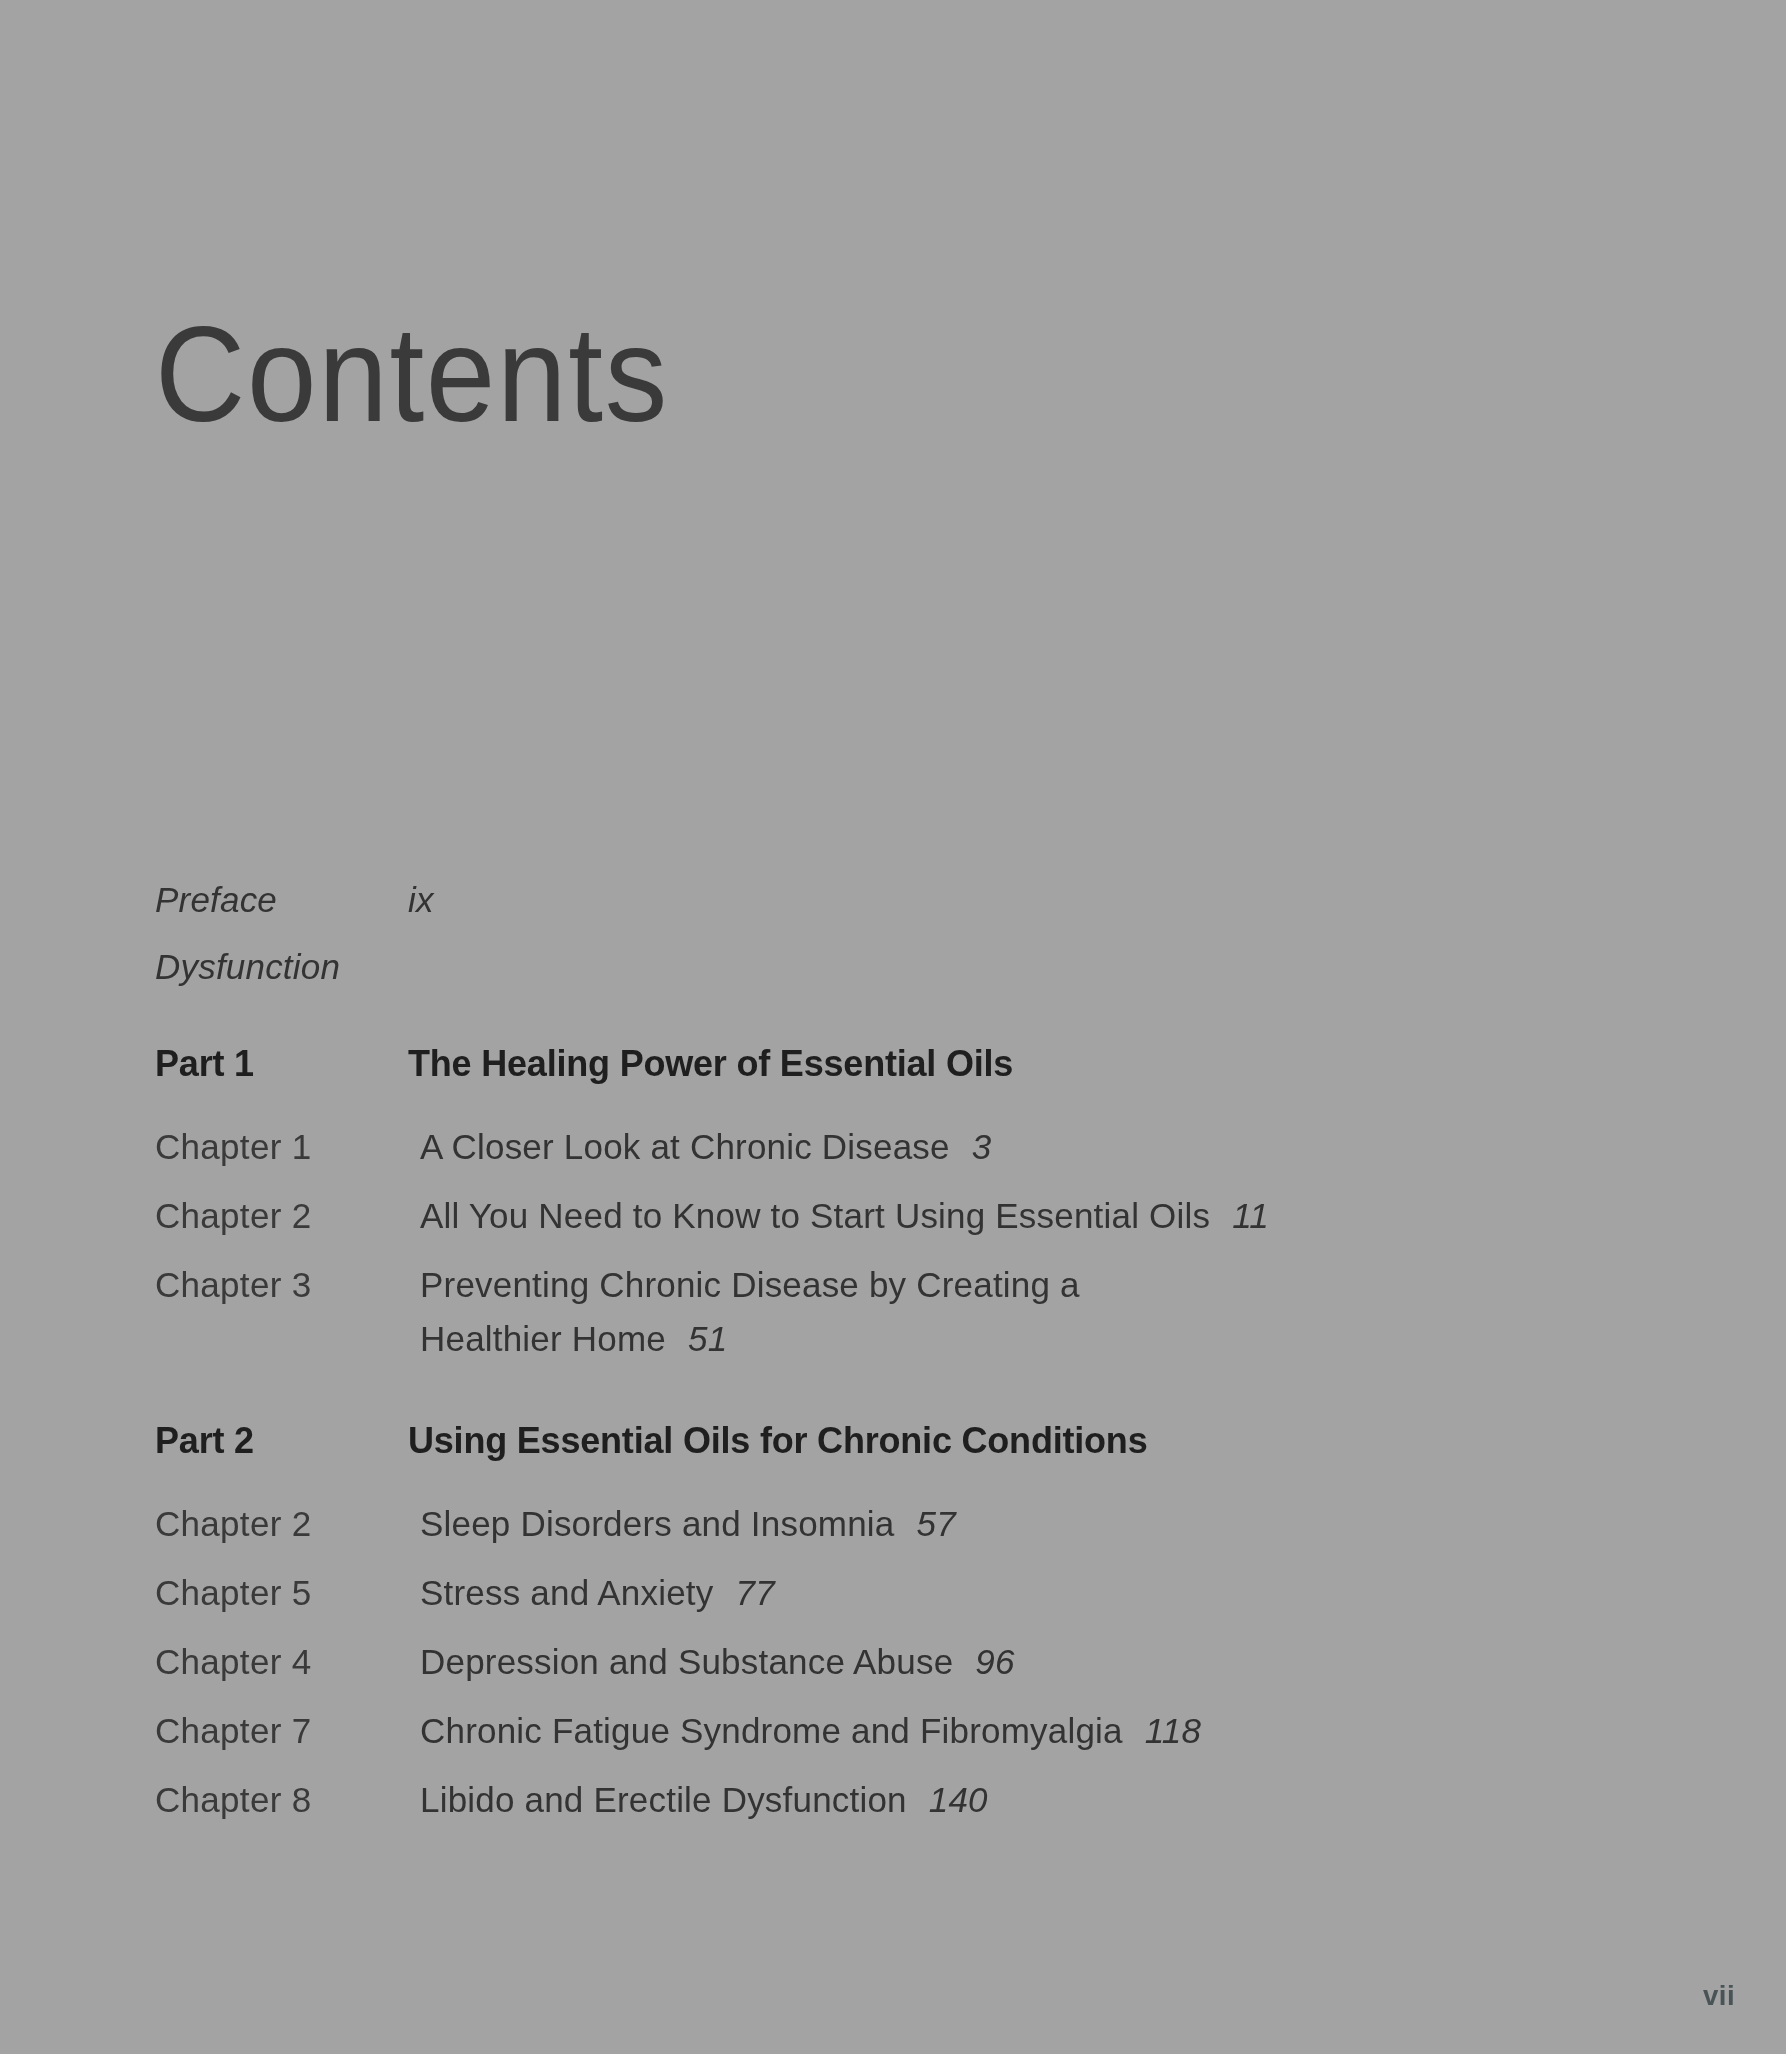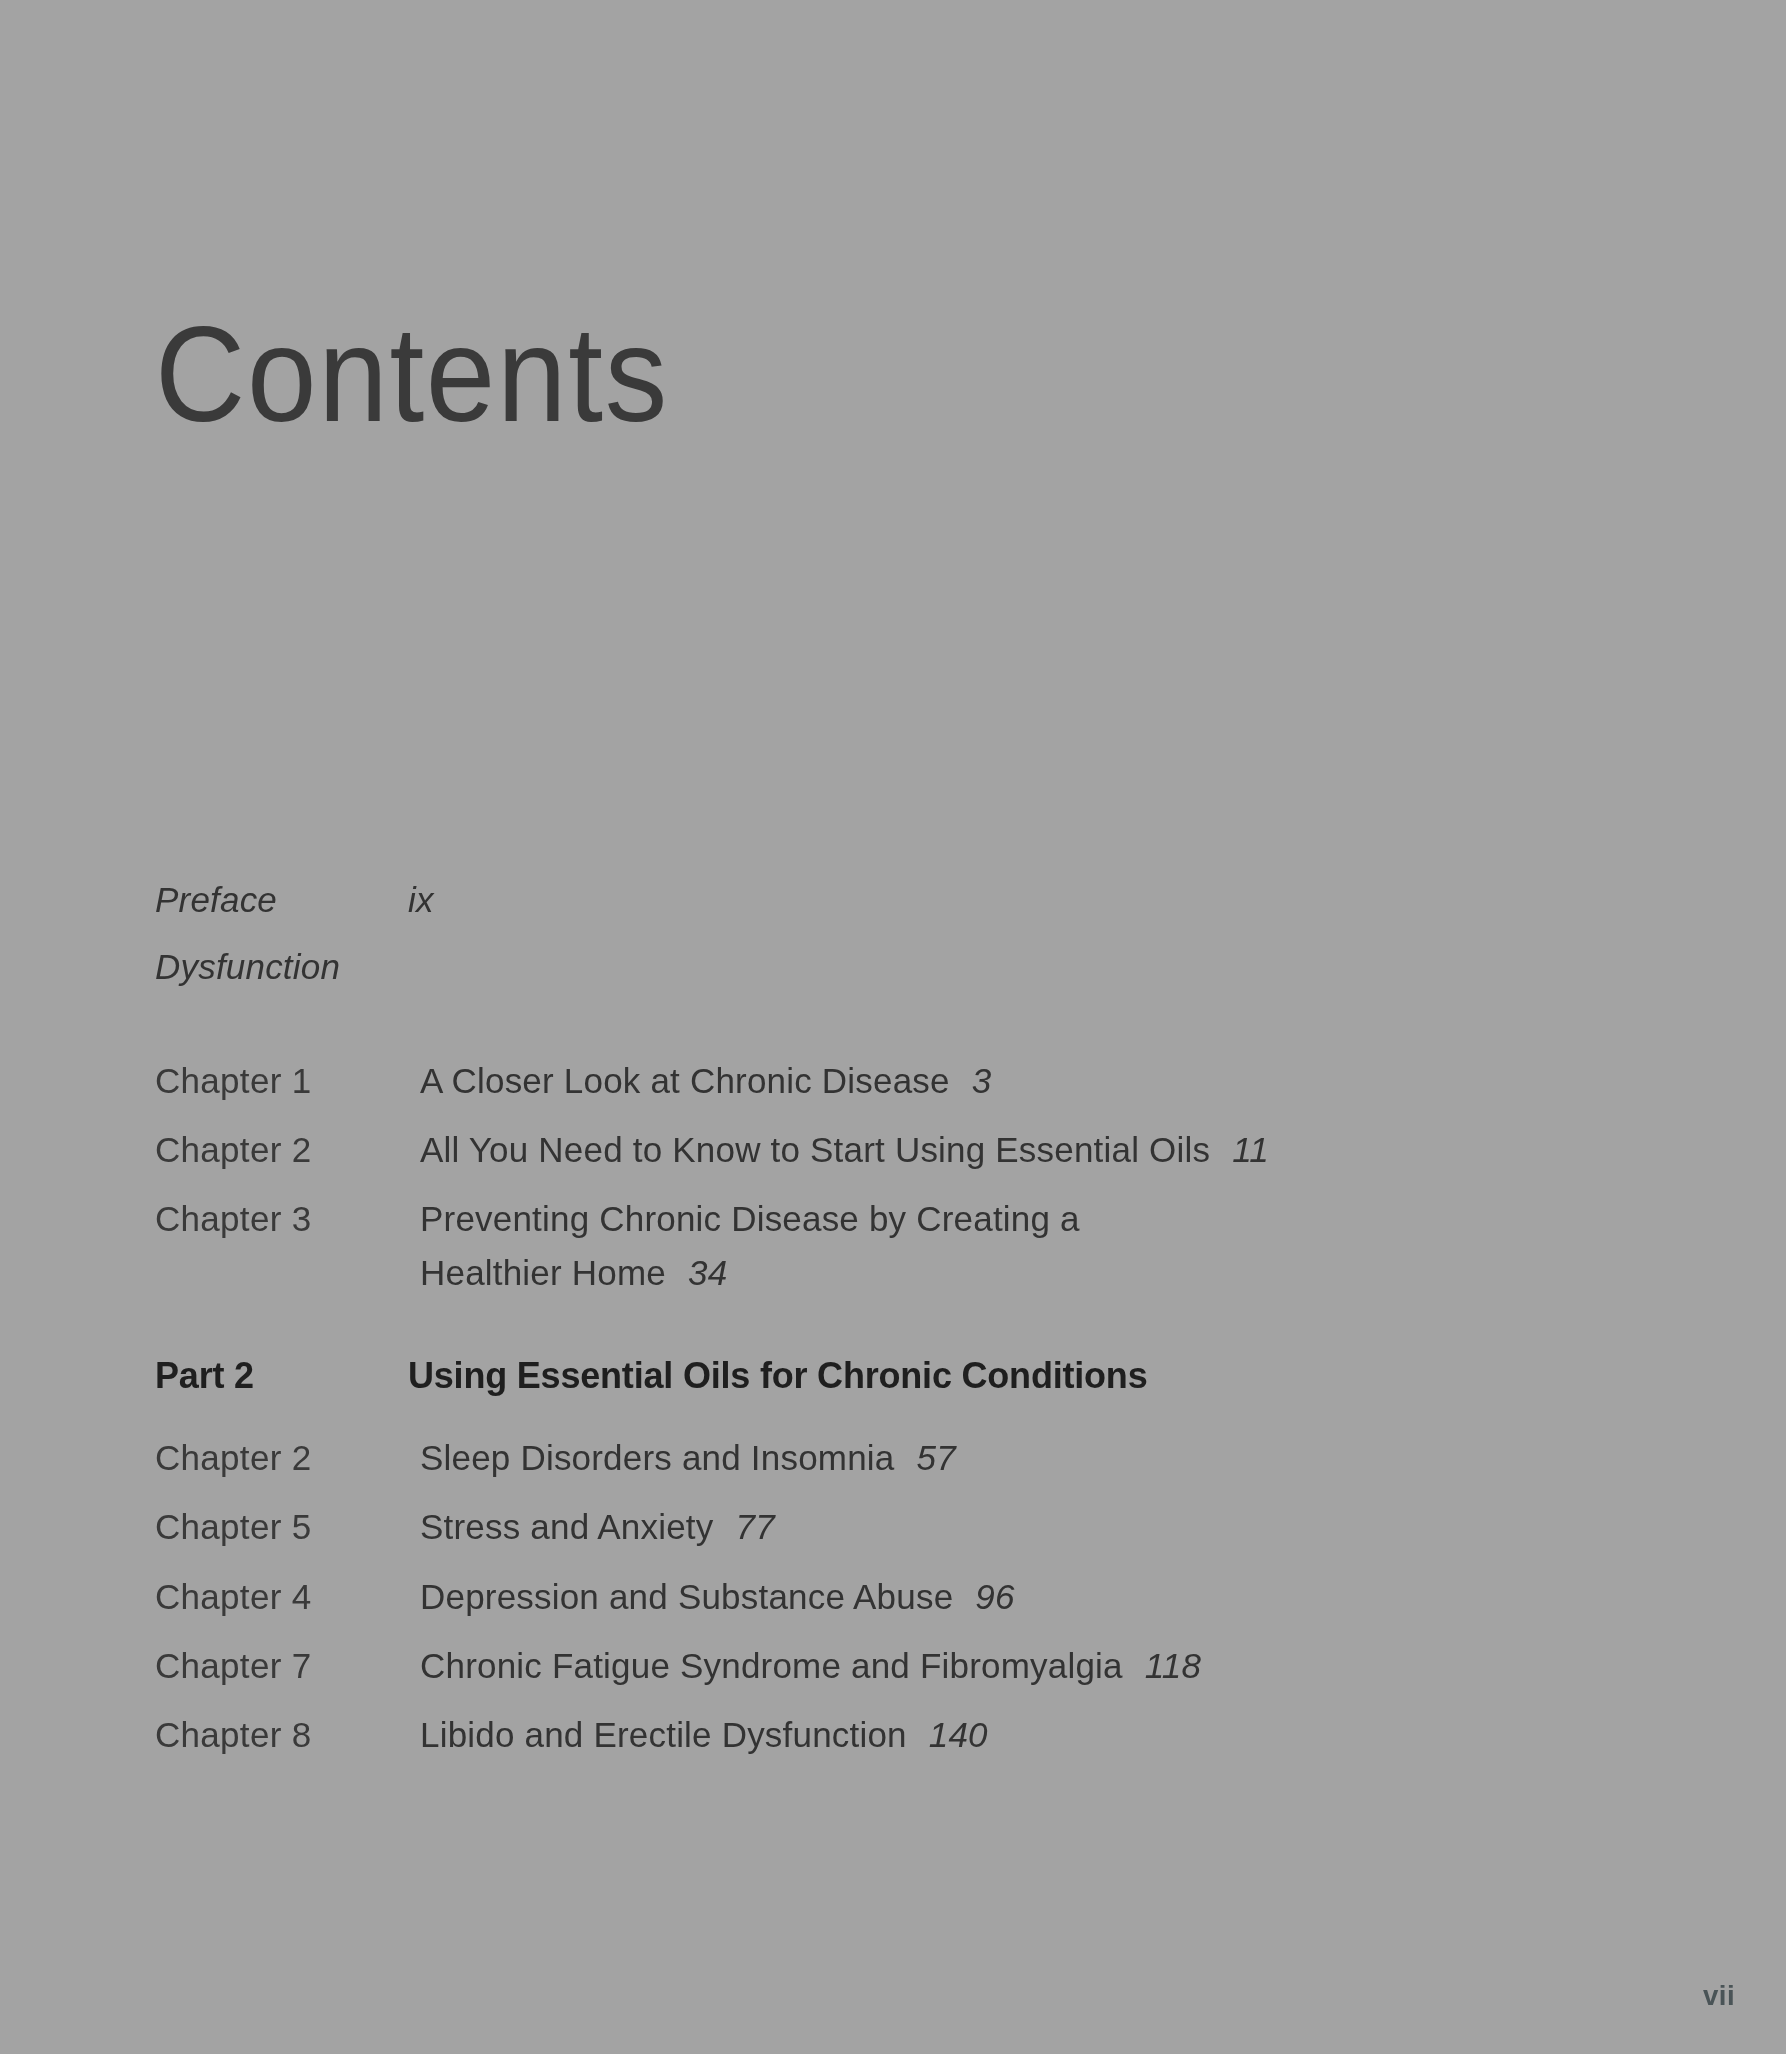--- a/index.html
+++ b/index.html
@@ -156,37 +156,41 @@
           <div class="col-left">Preface</div>
           <div class="col-right">ix</div>
         </div>
         <div class="row">
           <div class="col-left">Dysfunction</div>
         </div>
       </div>
 
     <div class="parts">
         <div class="part-group">
+          <div class="row part-header">
+            <div class="col-left">Part 1</div>
+            <div class="col-right">The Healing Power of Essential Oils</div>
+          </div>
           <div class="row chapter-row">
             <div class="col-left chapter-label">Chapter 1</div>
             <div class="col-right chapter-body">
               <span class="chapter-title-line">A Closer Look at Chronic Disease<span class="page-num">3</span></span>
             </div>
           </div>
           <div class="row chapter-row">
             <div class="col-left chapter-label">Chapter 2</div>
             <div class="col-right chapter-body">
               <span class="chapter-title-line">All You Need to Know to Start Using Essential Oils<span class="page-num">11</span></span>
             </div>
           </div>
           <div class="row chapter-row">
             <div class="col-left chapter-label">Chapter 3</div>
             <div class="col-right chapter-body">
               <span class="chapter-title-line">Preventing Chronic Disease by Creating a</span>
-              <span class="chapter-title-line">Healthier Home<span class="page-num">34</span></span>
+              <span class="chapter-title-line">Healthier Home<span class="page-num">51</span></span>
             </div>
           </div>
         </div>
         <div class="part-group">
           <div class="row part-header">
             <div class="col-left">Part 2</div>
             <div class="col-right">Using Essential Oils for Chronic Conditions</div>
           </div>
           <div class="row chapter-row">
             <div class="col-left chapter-label">Chapter 2</div>

